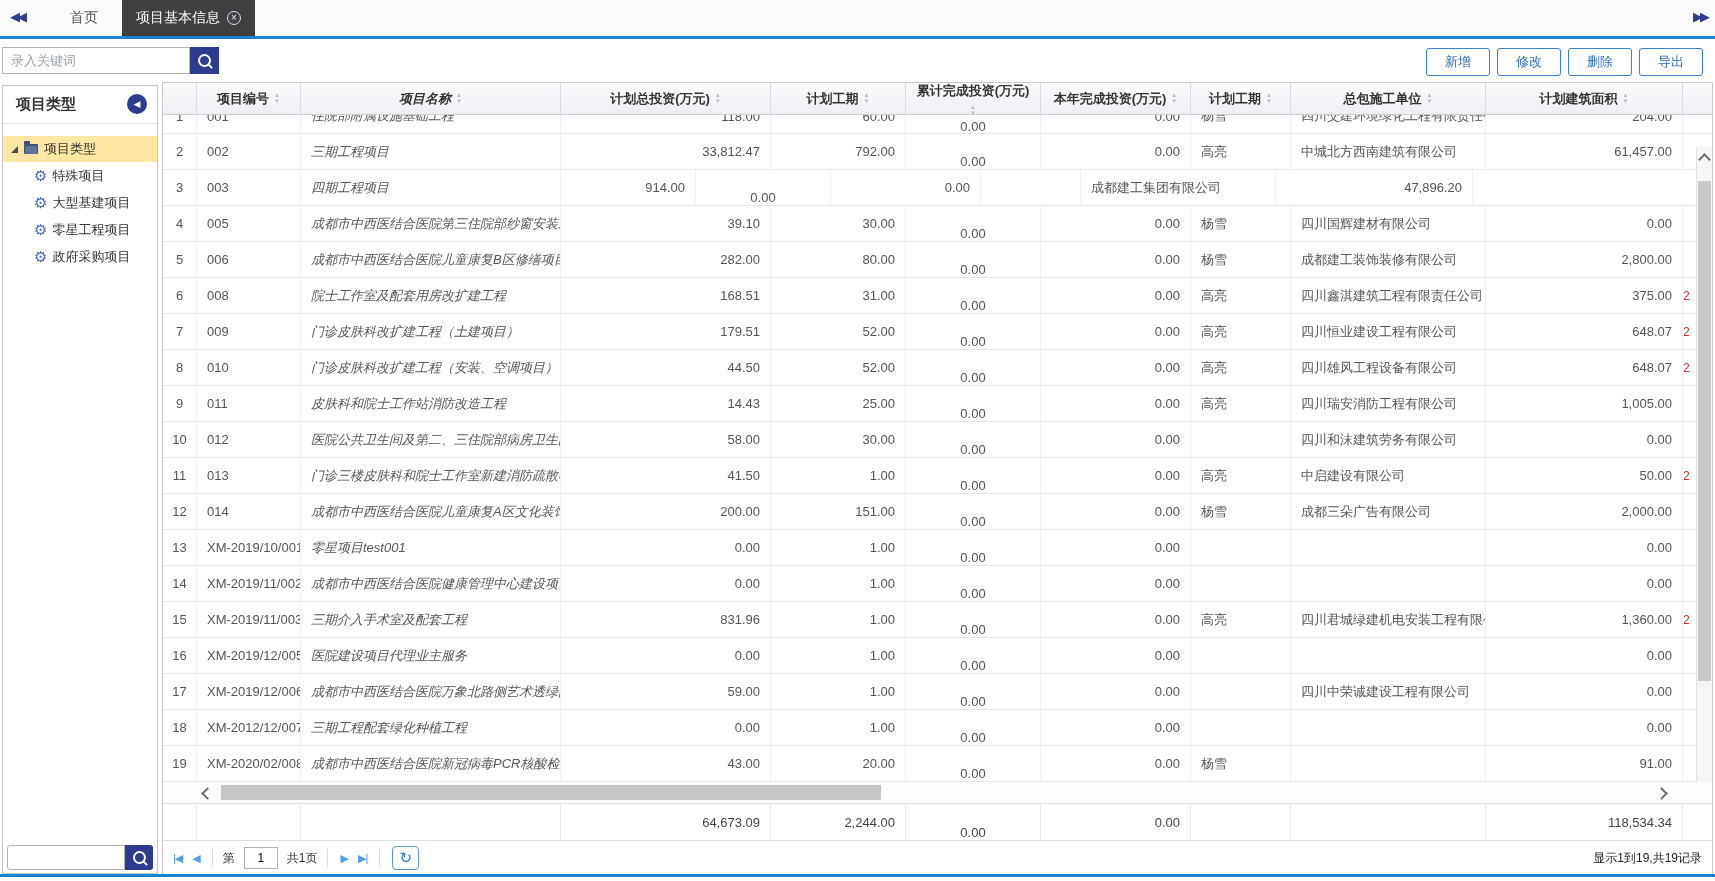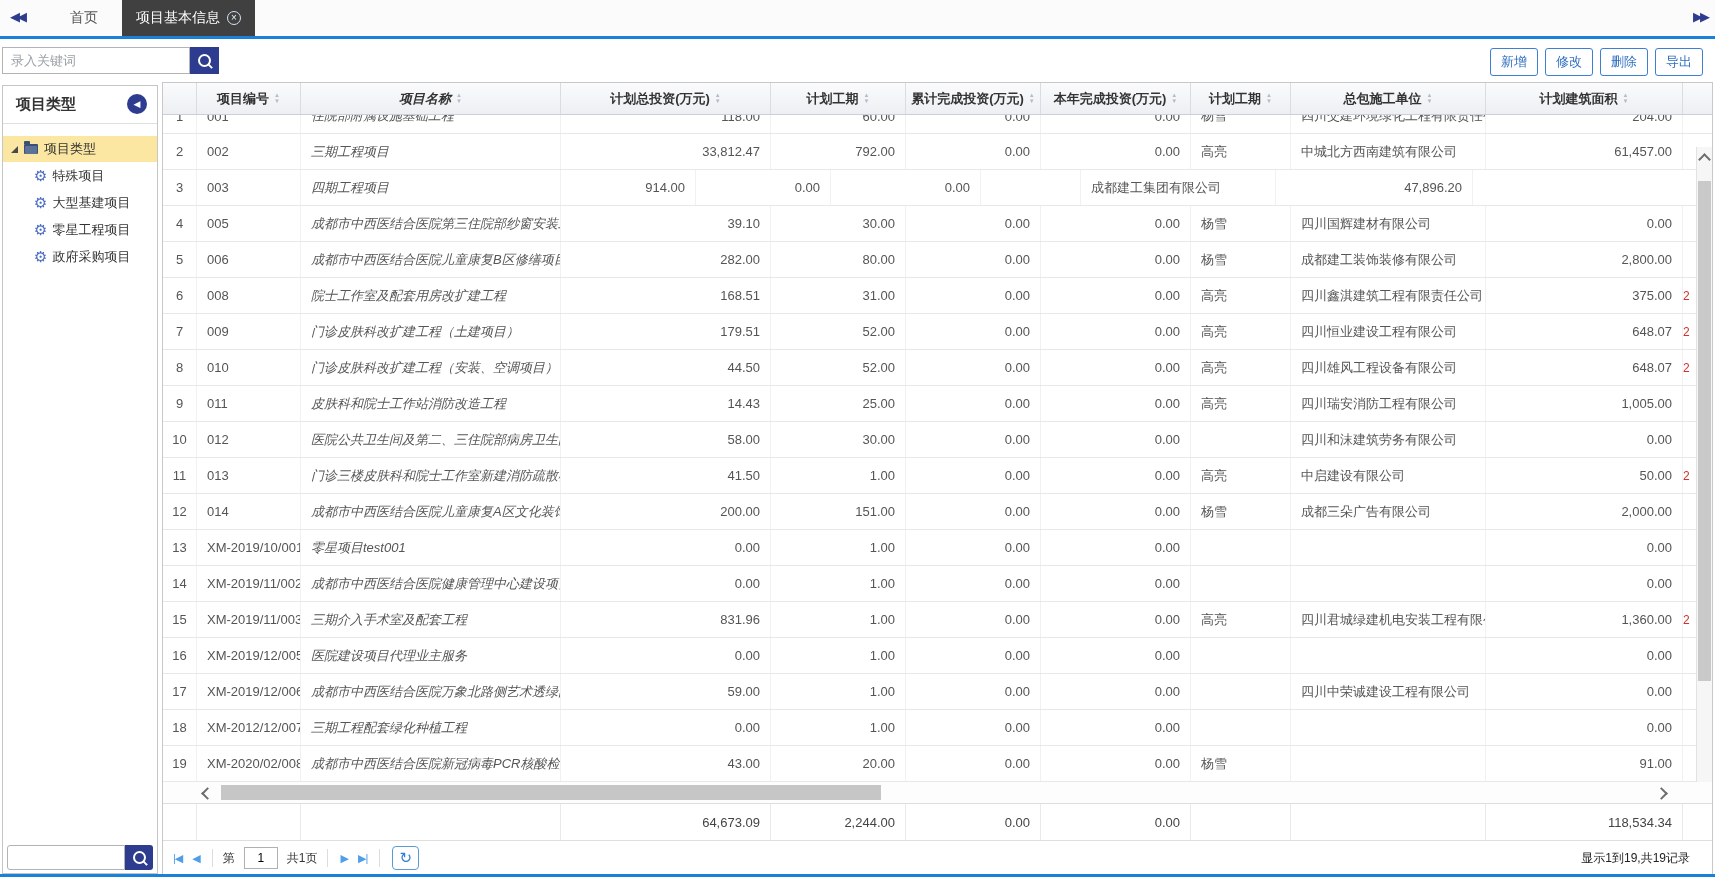--- a/index.html
+++ b/index.html
@@ -18,21 +18,21 @@
   .tab.active{background:#404040;color:#fff;padding:0 14px;gap:7px;}
   .tab-close{width:14px;height:14px;border:1px solid #cfe3f7;border-radius:50%;display:flex;align-items:center;justify-content:center;font-size:10px;line-height:1;color:#e8f2fc;box-sizing:border-box;}
   
   #toolbar{position:absolute;left:0;top:39px;width:1715px;height:46px;background:#fff;}
   #kw-input{position:absolute;left:2px;top:8px;width:188px;height:27px;border:1px solid #b3b3b3;box-sizing:border-box;padding:0 8px;font-size:13px;color:#444;outline:none;}
   #kw-input::placeholder{color:#9aa0a6;}
   #kw-btn{position:absolute;left:190px;top:8px;width:29px;height:27px;background:#2d3c8e;border:none;display:flex;align-items:center;justify-content:center;cursor:pointer;}
   .lens{width:9px;height:9px;border:2px solid #fff;border-radius:50%;position:relative;display:inline-block;}
   .lens::after{content:"";position:absolute;width:2px;height:6px;background:#fff;transform:rotate(-45deg);left:9px;top:7px;}
   #action-buttons{position:absolute;right:12px;top:9px;display:flex;gap:7px;}
-  .act-btn{background:#fff;border:1px solid #3d7fd0;color:#2f6fc0;font-size:13px;padding:4px 10px;border-radius:3px;cursor:pointer;font-family:inherit;}
+  .act-btn{background:#fff;border:1px solid #3d7fd0;color:#2f6fc0;font-size:13px;padding:4px 18px;border-radius:3px;cursor:pointer;font-family:inherit;}
   
   #sidebar{position:absolute;left:2px;top:85px;width:156px;height:789px;background:#fff;border:1px solid #c5c5c5;box-sizing:border-box;}
   #sidebar-header{position:relative;height:37px;border-bottom:1px solid #e0e0e0;}
   #sidebar-title{position:absolute;left:13px;top:9px;font-size:15px;font-weight:bold;color:#333;}
   #sidebar-collapse{position:absolute;right:10px;top:8px;width:20px;height:20px;border-radius:50%;background:#2d3c8e;color:#fff;display:flex;align-items:center;justify-content:center;font-size:9px;cursor:pointer;}
   #tree{padding-top:12px;}
   .tree-root{height:26px;display:flex;align-items:center;gap:6px;background:#fbe7a2;padding-left:8px;cursor:pointer;}
   .tri-exp{width:0;height:0;border-bottom:7px solid #4a4a4a;border-left:7px solid transparent;}
   .folder{width:14px;height:10px;background:#3b5074;border-radius:1px;position:relative;}
   .folder::before{content:"";position:absolute;top:-3px;left:0;width:6px;height:3px;background:#3b5074;border-radius:1px 1px 0 0;}
@@ -44,21 +44,21 @@
   #side-search{position:absolute;left:4px;bottom:3px;display:flex;}
   #side-search-input{width:118px;height:25px;border:1px solid #b3b3b3;box-sizing:border-box;border-radius:3px 0 0 3px;outline:none;padding:0 6px;font-size:12px;}
   #side-search-btn{width:28px;height:25px;background:#2d3c8e;border:none;display:flex;align-items:center;justify-content:center;border-radius:0 3px 3px 0;cursor:pointer;}
   
   #main{position:absolute;left:162px;top:82px;width:1551px;height:792px;border:1px solid #c8c8c8;box-sizing:border-box;background:#fff;}
   #grid-header{display:flex;height:32px;background:linear-gradient(#fafbfc,#edeff3);border-bottom:1px solid #c9d0da;box-sizing:border-box;}
   .hcell{display:flex;align-items:center;justify-content:center;gap:5px;border-right:1px solid #d8dce3;box-sizing:border-box;font-size:13px;font-weight:bold;color:#333;overflow:hidden;white-space:nowrap;cursor:pointer;}
   .hfill{flex:1;border-right:none;cursor:default;}
   .sort{display:flex;flex-direction:column;line-height:5px;font-size:6px;color:#b4bac6;gap:1px;}
   .c0{width:34px;} .c1{width:104px;} .c2{width:260px;font-style:italic;} .c3{width:210px;} .c4{width:135px;}
-  .c5{width:135px;} .c6{width:150px;} .c7{width:100px;} .c8{width:195px;} .c9{width:197px;}
+  .c5{width:135px;flex-direction:column;} .c6{width:150px;} .c7{width:100px;} .c8{width:195px;} .c9{width:197px;}
   .cEdge{width:14px;}
   #grid-body{position:relative;height:667px;overflow:hidden;background:#fff;}
   .trow{display:flex;height:36px;border-bottom:1px solid #e6e8ec;box-sizing:border-box;font-size:13px;color:#555;overflow:hidden;background:#fff;cursor:pointer;}
   .trow.clipped{height:19px;}
   .trow.clipped .tcell{height:36px;margin-top:-17px;}
   .tcell{display:flex;align-items:center;padding:0 10px;border-right:1px solid #f0f1f3;box-sizing:border-box;overflow:hidden;white-space:nowrap;}
   .tcell.center{justify-content:center;padding:0 2px;color:#555;}
   .tcell.right{justify-content:flex-end;}
   .tcell.edge{padding:0;border-right:none;color:#d03030;font-size:12px;overflow:hidden;}
   
@@ -76,21 +76,21 @@
   #hscroll-thumb{position:absolute;left:58px;top:3px;width:660px;height:15px;background:#c6c6c6;cursor:pointer;}
   
   #totals-row{display:flex;height:37px;border-bottom:1px solid #dedede;box-sizing:border-box;font-size:13px;color:#444;background:#fff;}
   #totals-row .tcell{border-right:1px solid #e8eaee;}
   
   #pager{position:relative;display:flex;align-items:center;height:34px;padding-left:8px;font-size:12px;color:#333;background:#fff;gap:6px;}
   .pg-ico{color:#4f9fe8;font-size:11px;letter-spacing:-1px;cursor:pointer;padding:0 2px;}
   .pg-sep{width:1px;height:18px;background:#ddd;margin:0 4px;}
   #page-input{width:28px;height:18px;border:1px solid #b0b0b0;text-align:center;font-size:12px;outline:none;margin:0 3px;}
   #refresh-btn{width:27px;height:24px;border:1px solid #5b9bd5;border-radius:4px;background:#fff;display:flex;align-items:center;justify-content:center;color:#2f7fd0;font-size:15px;cursor:pointer;margin-left:2px;}
-  #record-info{position:absolute;right:22px;top:9px;font-size:12px;color:#222;}
+  #record-info{position:absolute;right:10px;top:9px;font-size:12px;color:#222;}
   
   #bottomline{position:absolute;left:0;top:874px;width:1715px;height:3px;background:#1a80d8;}
 </style>
 </head>
 <body>
 
 <div id="tabbar">
   <span id="tabs-left" class="tabs-scroll">◀◀</span>
   <div id="tab-list">
       <div class="tab">

